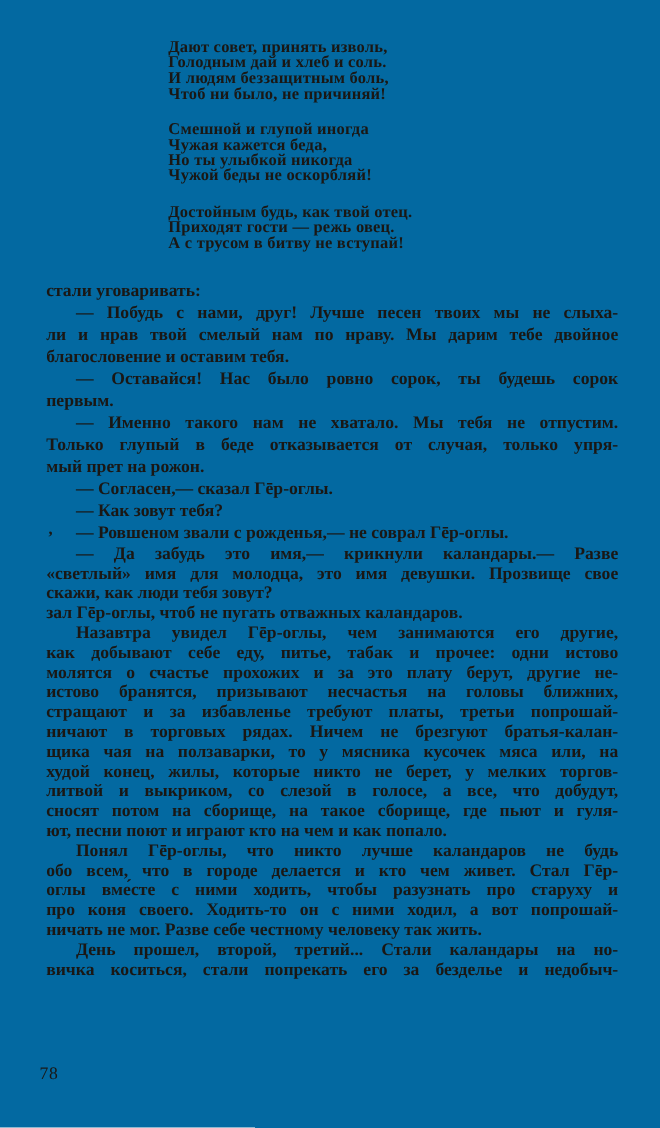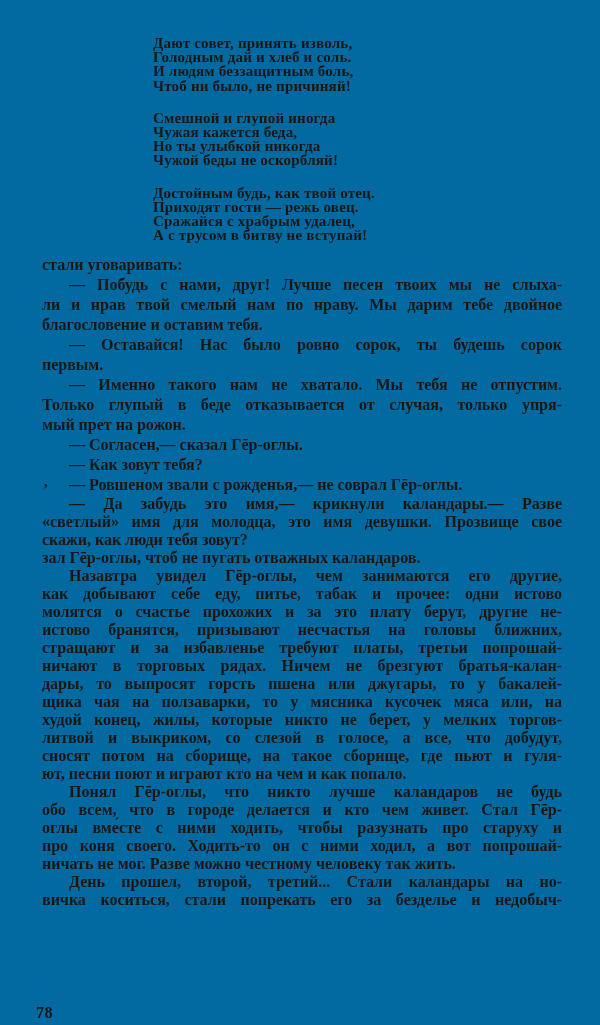--- a/index.html
+++ b/index.html
@@ -55,23 +55,22 @@
     top: -4px;
     font-size: 15px;
     text-indent: 0;
   }
   
   .page-number {
     position: absolute;
     left: 36px;
     top: 968px;
     font-size: 16px;
-    font-weight: 700;
+    font-weight: 400;
     letter-spacing: 0.5px;
-    margin-top: 36px;
   }
 </style>
 </head>
 <body>
 
 <div class="page">
   <div class="poem">
       <div class="poem-stanza">
         <div class="poem-line">Дают совет, принять изволь,</div>
         <div class="poem-line">Голодным дай и хлеб и соль.</div>
@@ -80,21 +79,20 @@
       </div>
       <div class="poem-stanza">
         <div class="poem-line">Смешной и глупой иногда</div>
         <div class="poem-line">Чужая кажется беда,</div>
         <div class="poem-line">Но ты улыбкой никогда</div>
         <div class="poem-line">Чужой беды не оскорбляй!</div>
       </div>
       <div class="poem-stanza">
         <div class="poem-line">Достойным будь, как твой отец.</div>
         <div class="poem-line">Приходят гости — режь овец.</div>
-        <div class="poem-line">Сражайся с храбрым удалец,</div>
         <div class="poem-line">А с трусом в битву не вступай!</div>
       </div>
     </div>
   <div class="prose">
       <div class="pline sec-a">стали уговаривать:</div>
       <div class="pline sec-a full indent">— Побудь с нами, друг! Лучше песен твоих мы не слыха-</div>
       <div class="pline sec-a full">ли и нрав твой смелый нам по нраву. Мы дарим тебе двойное</div>
       <div class="pline sec-a">благословение и оставим тебя.</div>
       <div class="pline sec-a full indent">— Оставайся! Нас было ровно сорок, ты будешь сорок</div>
       <div class="pline sec-a">первым.</div>
@@ -107,28 +105,27 @@
       <div class="pline sec-b full indent">— Да забудь это имя,— крикнули каландары.— Разве</div>
       <div class="pline sec-b full">«светлый» имя для молодца, это имя девушки. Прозвище свое</div>
       <div class="pline sec-b">скажи, как люди тебя зовут?</div>
       <div class="pline sec-b">зал Гēр-оглы, чтоб не пугать отважных каландаров.</div>
       <div class="pline sec-b full indent">Назавтра увидел Гēр-оглы, чем занимаются его другие,</div>
       <div class="pline sec-b full">как добывают себе еду, питье, табак и прочее: одни истово</div>
       <div class="pline sec-b full">молятся о счастье прохожих и за это плату берут, другие не-</div>
       <div class="pline sec-b full">истово бранятся, призывают несчастья на головы ближних,</div>
       <div class="pline sec-b full">стращают и за избавленье требуют платы, третьи попрошай-</div>
       <div class="pline sec-b full">ничают в торговых рядах. Ничем не брезгуют братья-калан-</div>
-      <div class="pline sec-b full">дары, то выпросят горсть пшена или джугары, то у бакалей-</div>
       <div class="pline sec-b full">щика чая на ползаварки, то у мясника кусочек мяса или, на</div>
       <div class="pline sec-b full">худой конец, жилы, которые никто не берет, у мелких торгов-</div>
       <div class="pline sec-b full">литвой и выкриком, со слезой в голосе, а все, что добудут,</div>
       <div class="pline sec-b full">сносят потом на сборище, на такое сборище, где пьют и гуля-</div>
       <div class="pline sec-b">ют, песни поют и играют кто на чем и как попало.</div>
       <div class="pline sec-b full indent">Понял Гēр-оглы, что никто лучше каландаров не будь</div>
       <div class="pline sec-b full">обо всем, что в городе делается и кто чем живет. Стал Гēр-</div>
       <div class="pline sec-b full">оглы вме́сте с ними ходить, чтобы разузнать про старуху и</div>
       <div class="pline sec-b full">про коня своего. Ходить-то он с ними ходил, а вот попрошай-</div>
-      <div class="pline sec-b">ничать не мог. Разве можно честному человеку так жить.</div>
+      <div class="pline sec-b">ничать не мог. Разве себе честному человеку так жить.</div>
       <div class="pline sec-b full indent">День прошел, второй, третий... Стали каландары на но-</div>
       <div class="pline sec-b full">вичка коситься, стали попрекать его за безделье и недобыч-</div>
     </div>
   <div class="page-number">78</div>
 </div>
 
 </body></html>

